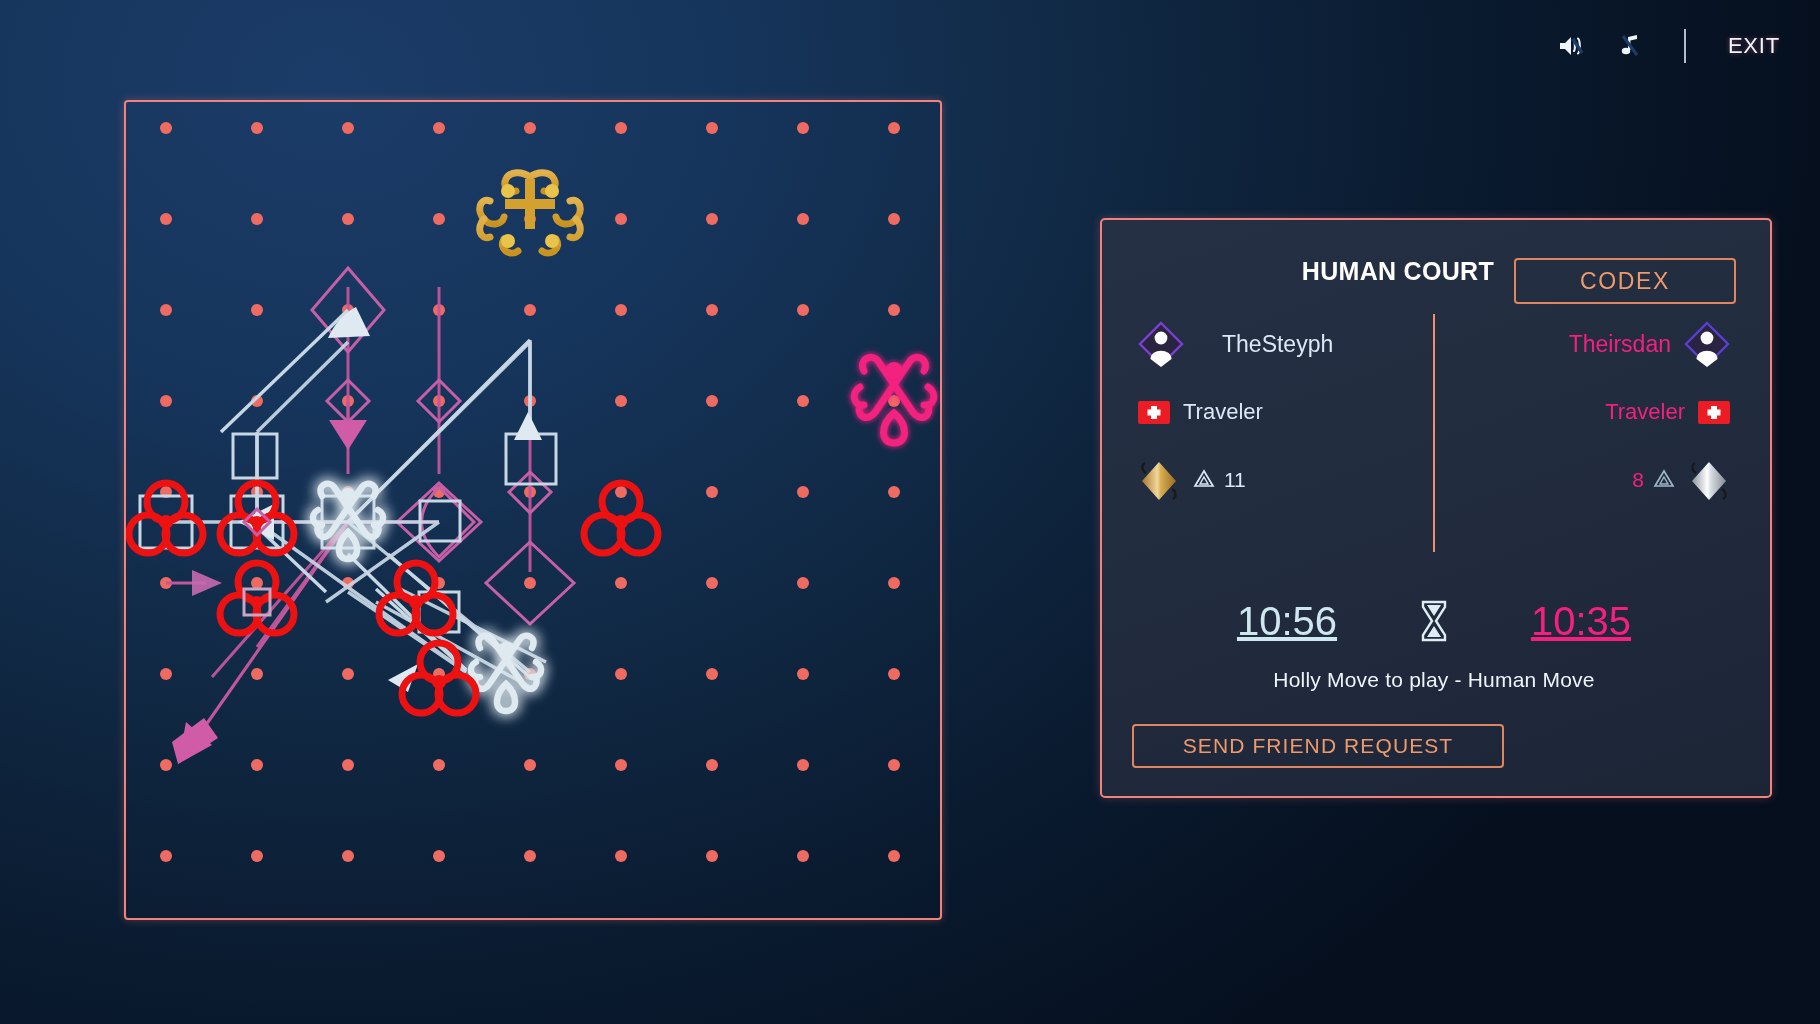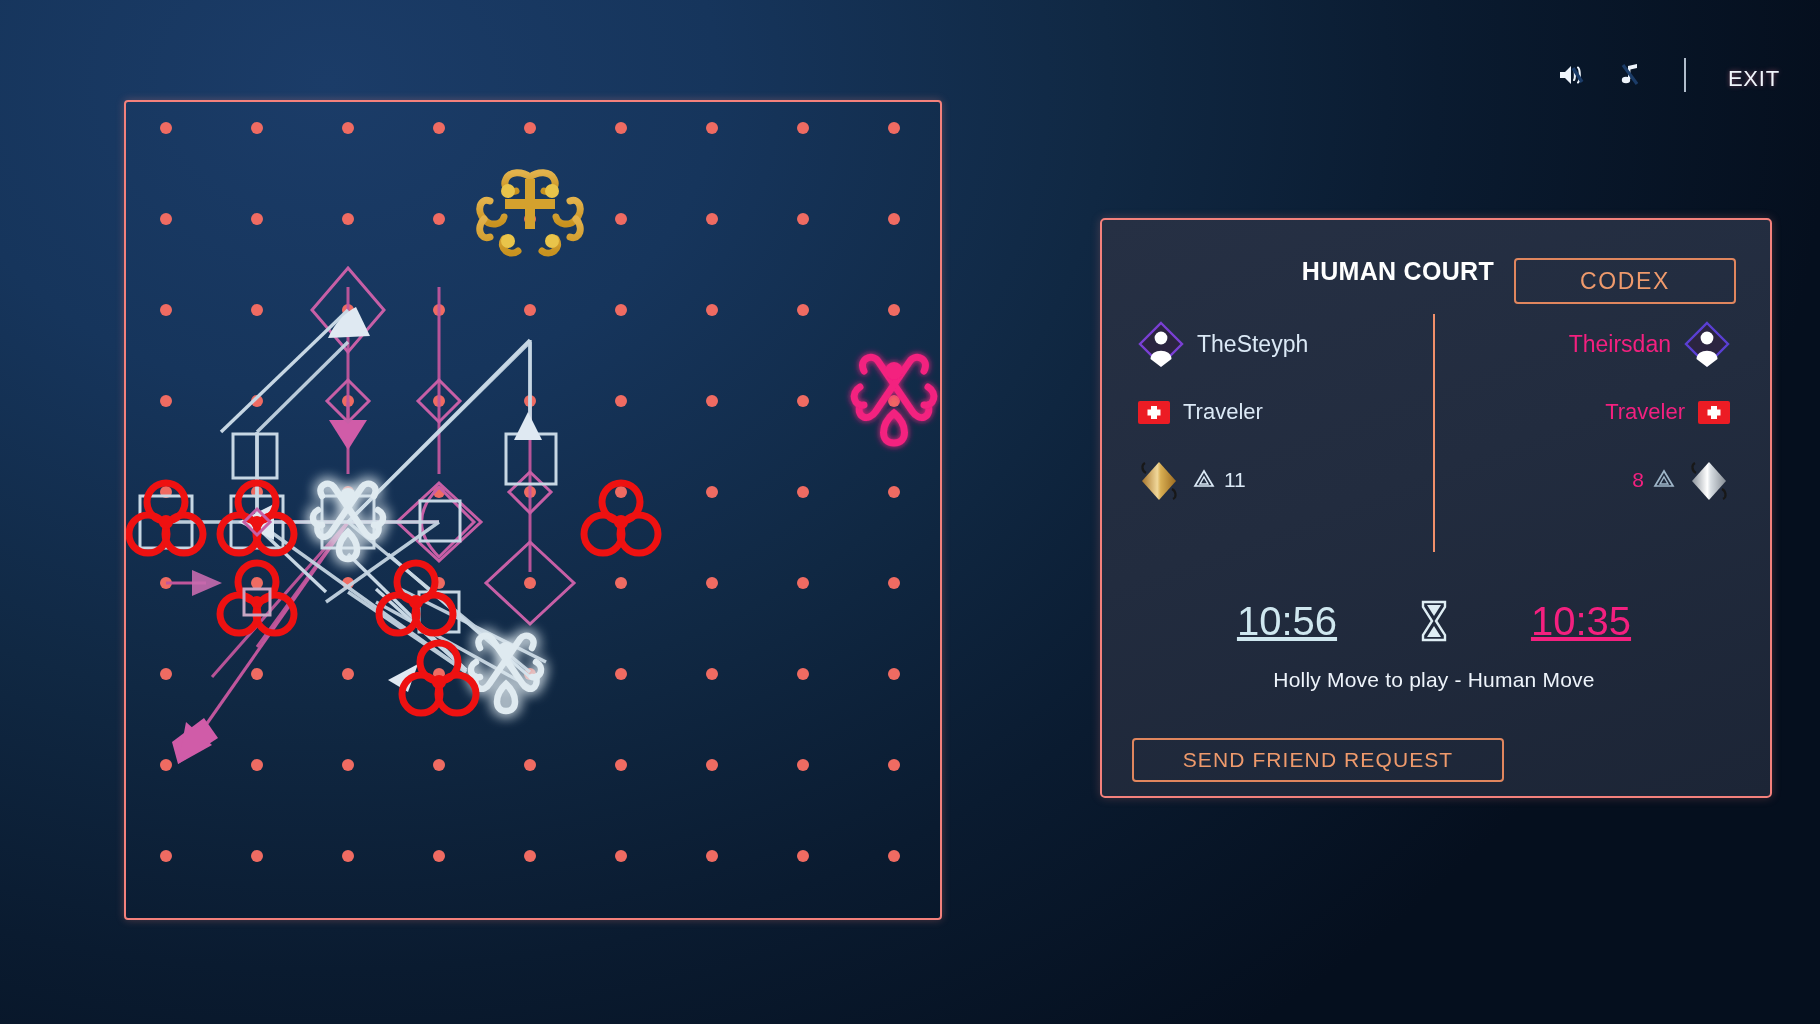--- a/index.html
+++ b/index.html
@@ -13,21 +13,21 @@
   #root {
     position: relative;
     width: 1820px; height: 1024px;
     background:
       radial-gradient(ellipse 1500px 1200px at 18% 8%, #1b3c68 0%, #16355c 26%, #102843 52%, #0a1b30 74%, #050f1e 100%);
   }
 
   
   .topbar {
     position: absolute; top: 0; right: 0;
-    height: 92px; display: flex; align-items: flex-end;
+    height: 92px; display: flex; align-items: center;
     gap: 16px; padding-right: 40px;
   }
   .ticon {
     width: 34px; height: 34px; margin-left: 8px;
     display: flex; align-items: center; justify-content: center;
     color: #eef4fb; cursor: pointer;
   }
   .ticon svg { display: block; }
   .tdivider {
     width: 2px; height: 34px; background: #cfdcea;
@@ -81,21 +81,21 @@
   .vs-divider {
     position: absolute; left: 50%; top: 4px; width: 2px; height: 238px;
     background: #f08f6a; transform: translateX(-50%);
   }
 
   .prow { display: flex; align-items: center; height: 68px; }
   .side { width: 50%; display: flex; align-items: center; }
   .side.left  { justify-content: flex-start; padding-left: 6px; }
   .side.right { justify-content: flex-end;  padding-right: 6px; }
 
-  .pname { font-size: 23px; }
+  .pname { font-size: 23px; margin-left: 25px; }
   .pname.me  { color: #dbe9f6; }
   .pname.opp { color: #f3207f; }
   .ptitle { font-size: 22px; }
   .ptitle.me  { color: #dbe9f6; }
   .ptitle.opp { color: #f3207f; }
 
   .avatar { width: 46px; height: 46px; position: relative; }
   .flagicon { width: 32px; height: 23px; position: relative; }
   .rankicon { width: 42px; height: 46px; }
   .trinum { font-size: 21px; }
@@ -115,21 +115,21 @@
   .clock { font-size: 40px; width: 230px; text-align: center; text-decoration: underline; }
   .clock.me  { color: #cfe7ef; }
   .clock.opp { color: #f3207f; }
   .hourglass { width: 64px; display: flex; justify-content: center; }
 
   .statusline {
     text-align: center; color: #eef4fb; font-size: 21px;
     margin-top: 10px; letter-spacing: .2px;
   }
 
-  .btnrow { display: flex; gap: 8px; margin-top: 46px; }
+  .btnrow { display: flex; gap: 8px; margin-top: 32px; }
   .abtn {
     height: 44px; border: 2px solid #e0865e; border-radius: 4px;
     color: #ef9a6c; font-size: 21px; letter-spacing: 1.1px;
     display: flex; align-items: center; justify-content: center;
     background: transparent; cursor: pointer;
   }
   .abtn.friend { flex: 0 0 372px; }
   .abtn.surr   { flex: 0 0 258px; }
 </style>
 </head>

